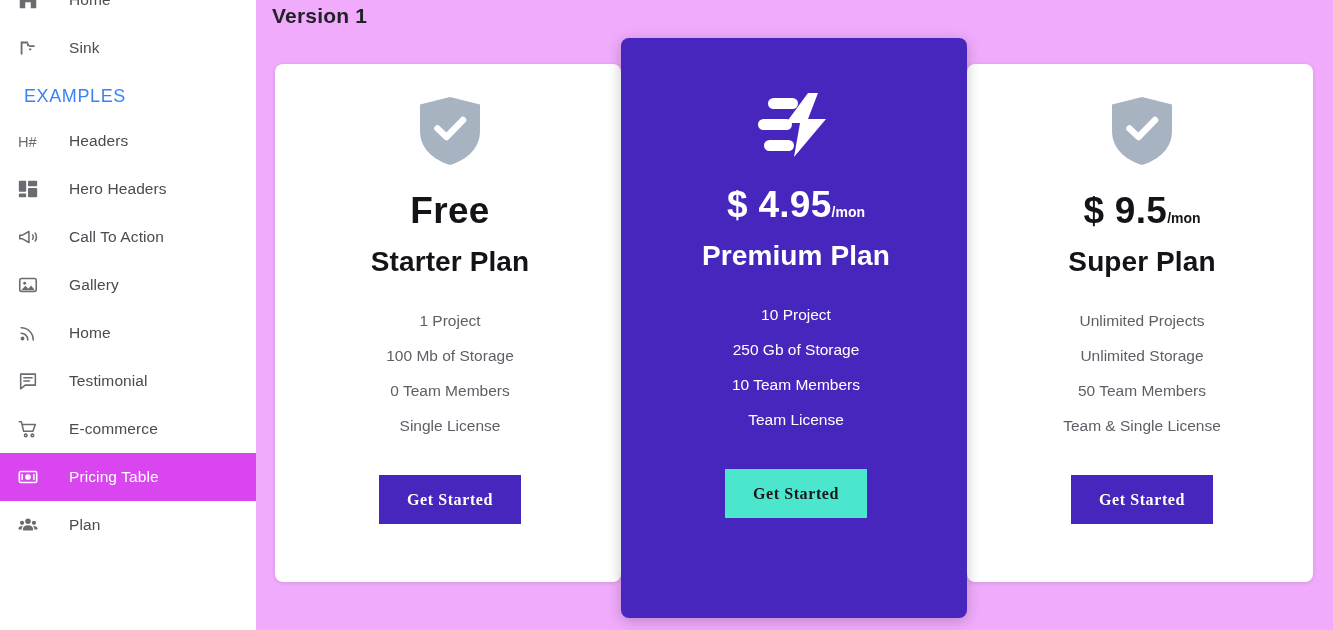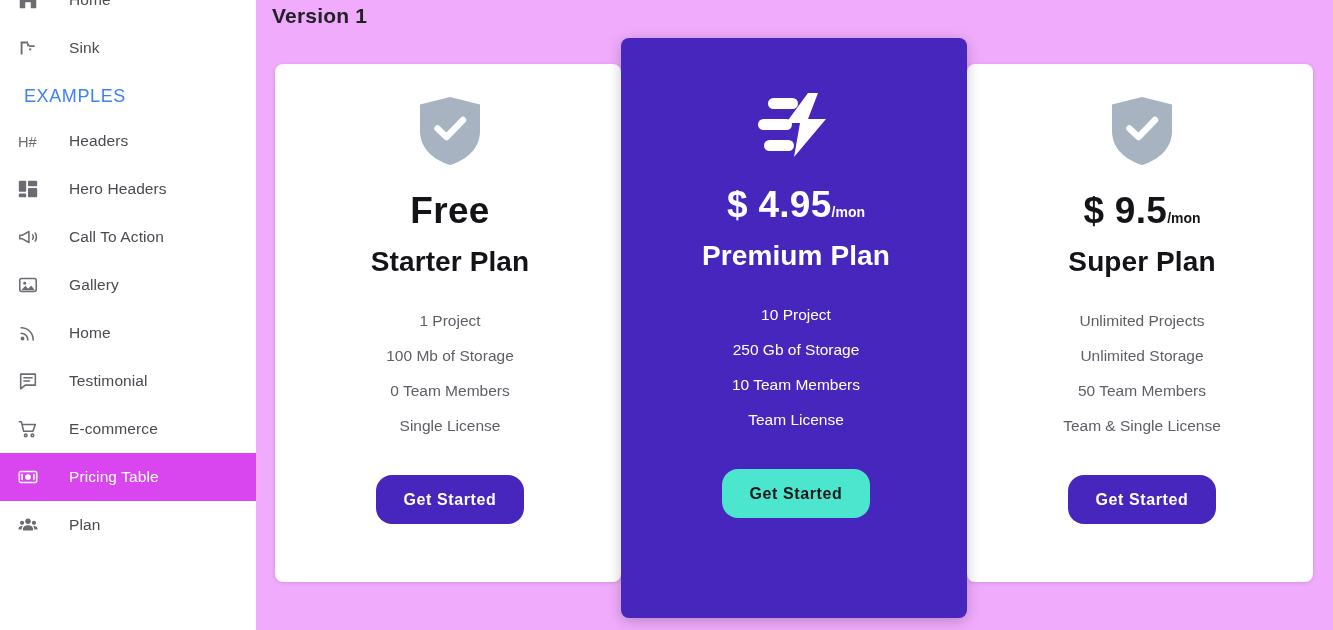--- a/index.html
+++ b/index.html
@@ -146,28 +146,28 @@
     gap: 17px;
     margin-bottom: 40px;
   }
   .feature {
     font-size: 15.5px;
     color: #5e5e66;
   }
   .card.featured .feature { color: #ffffff; }
   .cta {
     border: none;
-    border-radius: 16px;
+    border-radius: 0;
     padding: 0 28px;
     height: 49px;
     font-size: 16px;
     font-weight: bold;
     letter-spacing: .6px;
     cursor: pointer;
-    font-family: Liberation Sans, sans-serif;
+    font-family: Liberation Serif, serif;
     background: #4726bd;
     color: #ffffff;
   }
   .cta.teal {
     background: #4ce5cd;
     color: #17171b;
   }
 </style>
 </head>
 <body>

